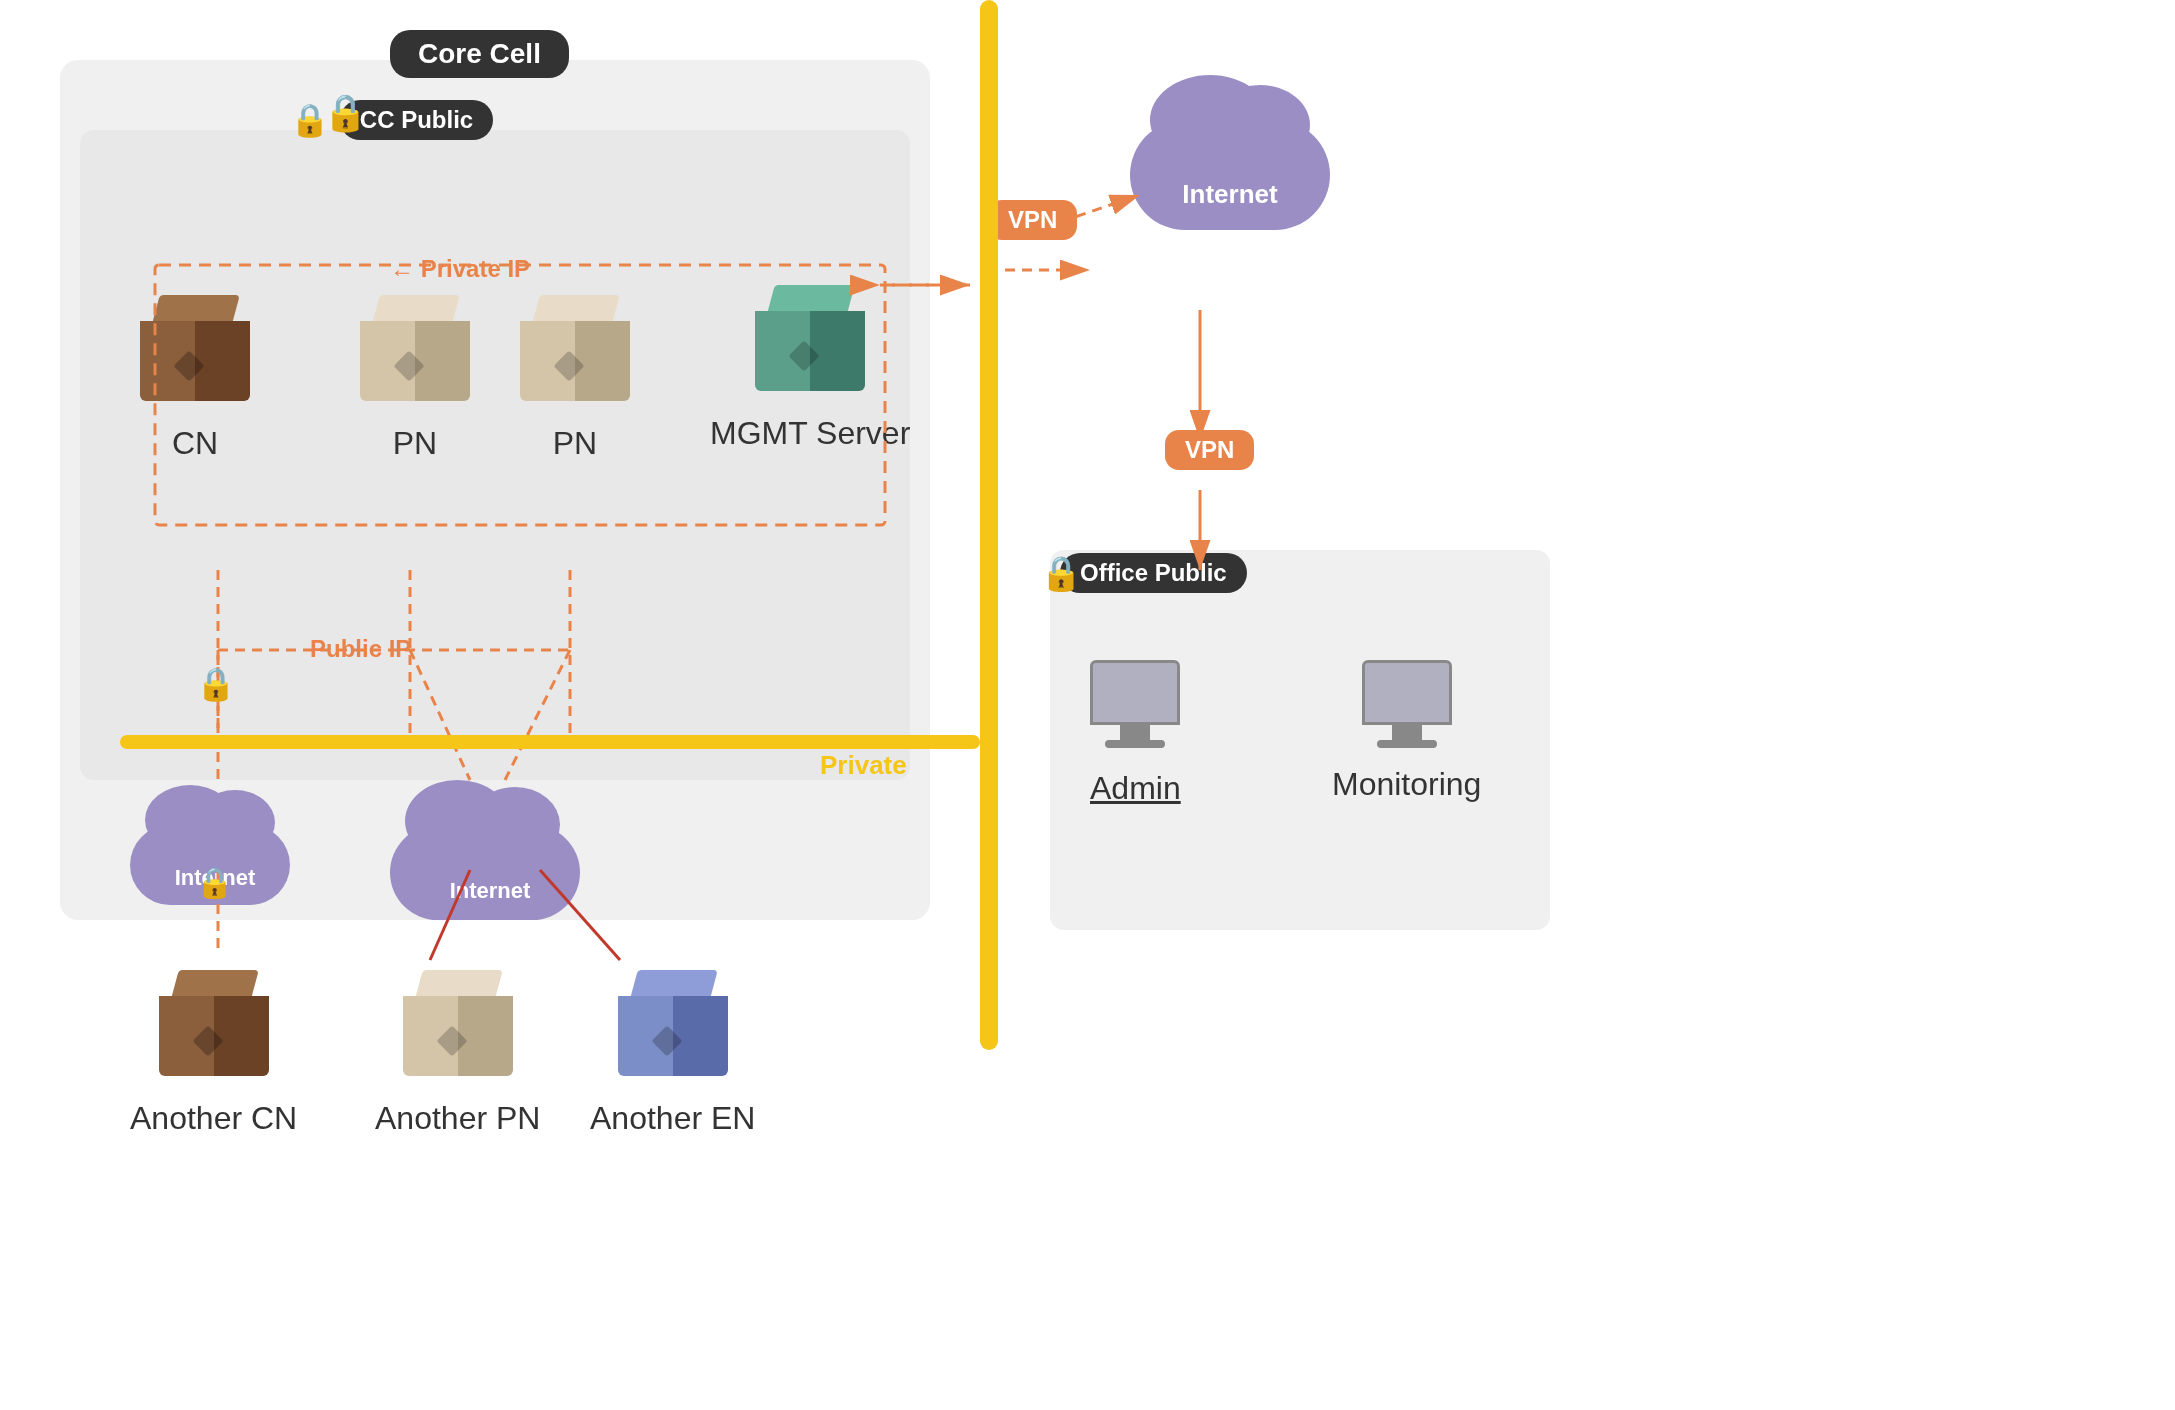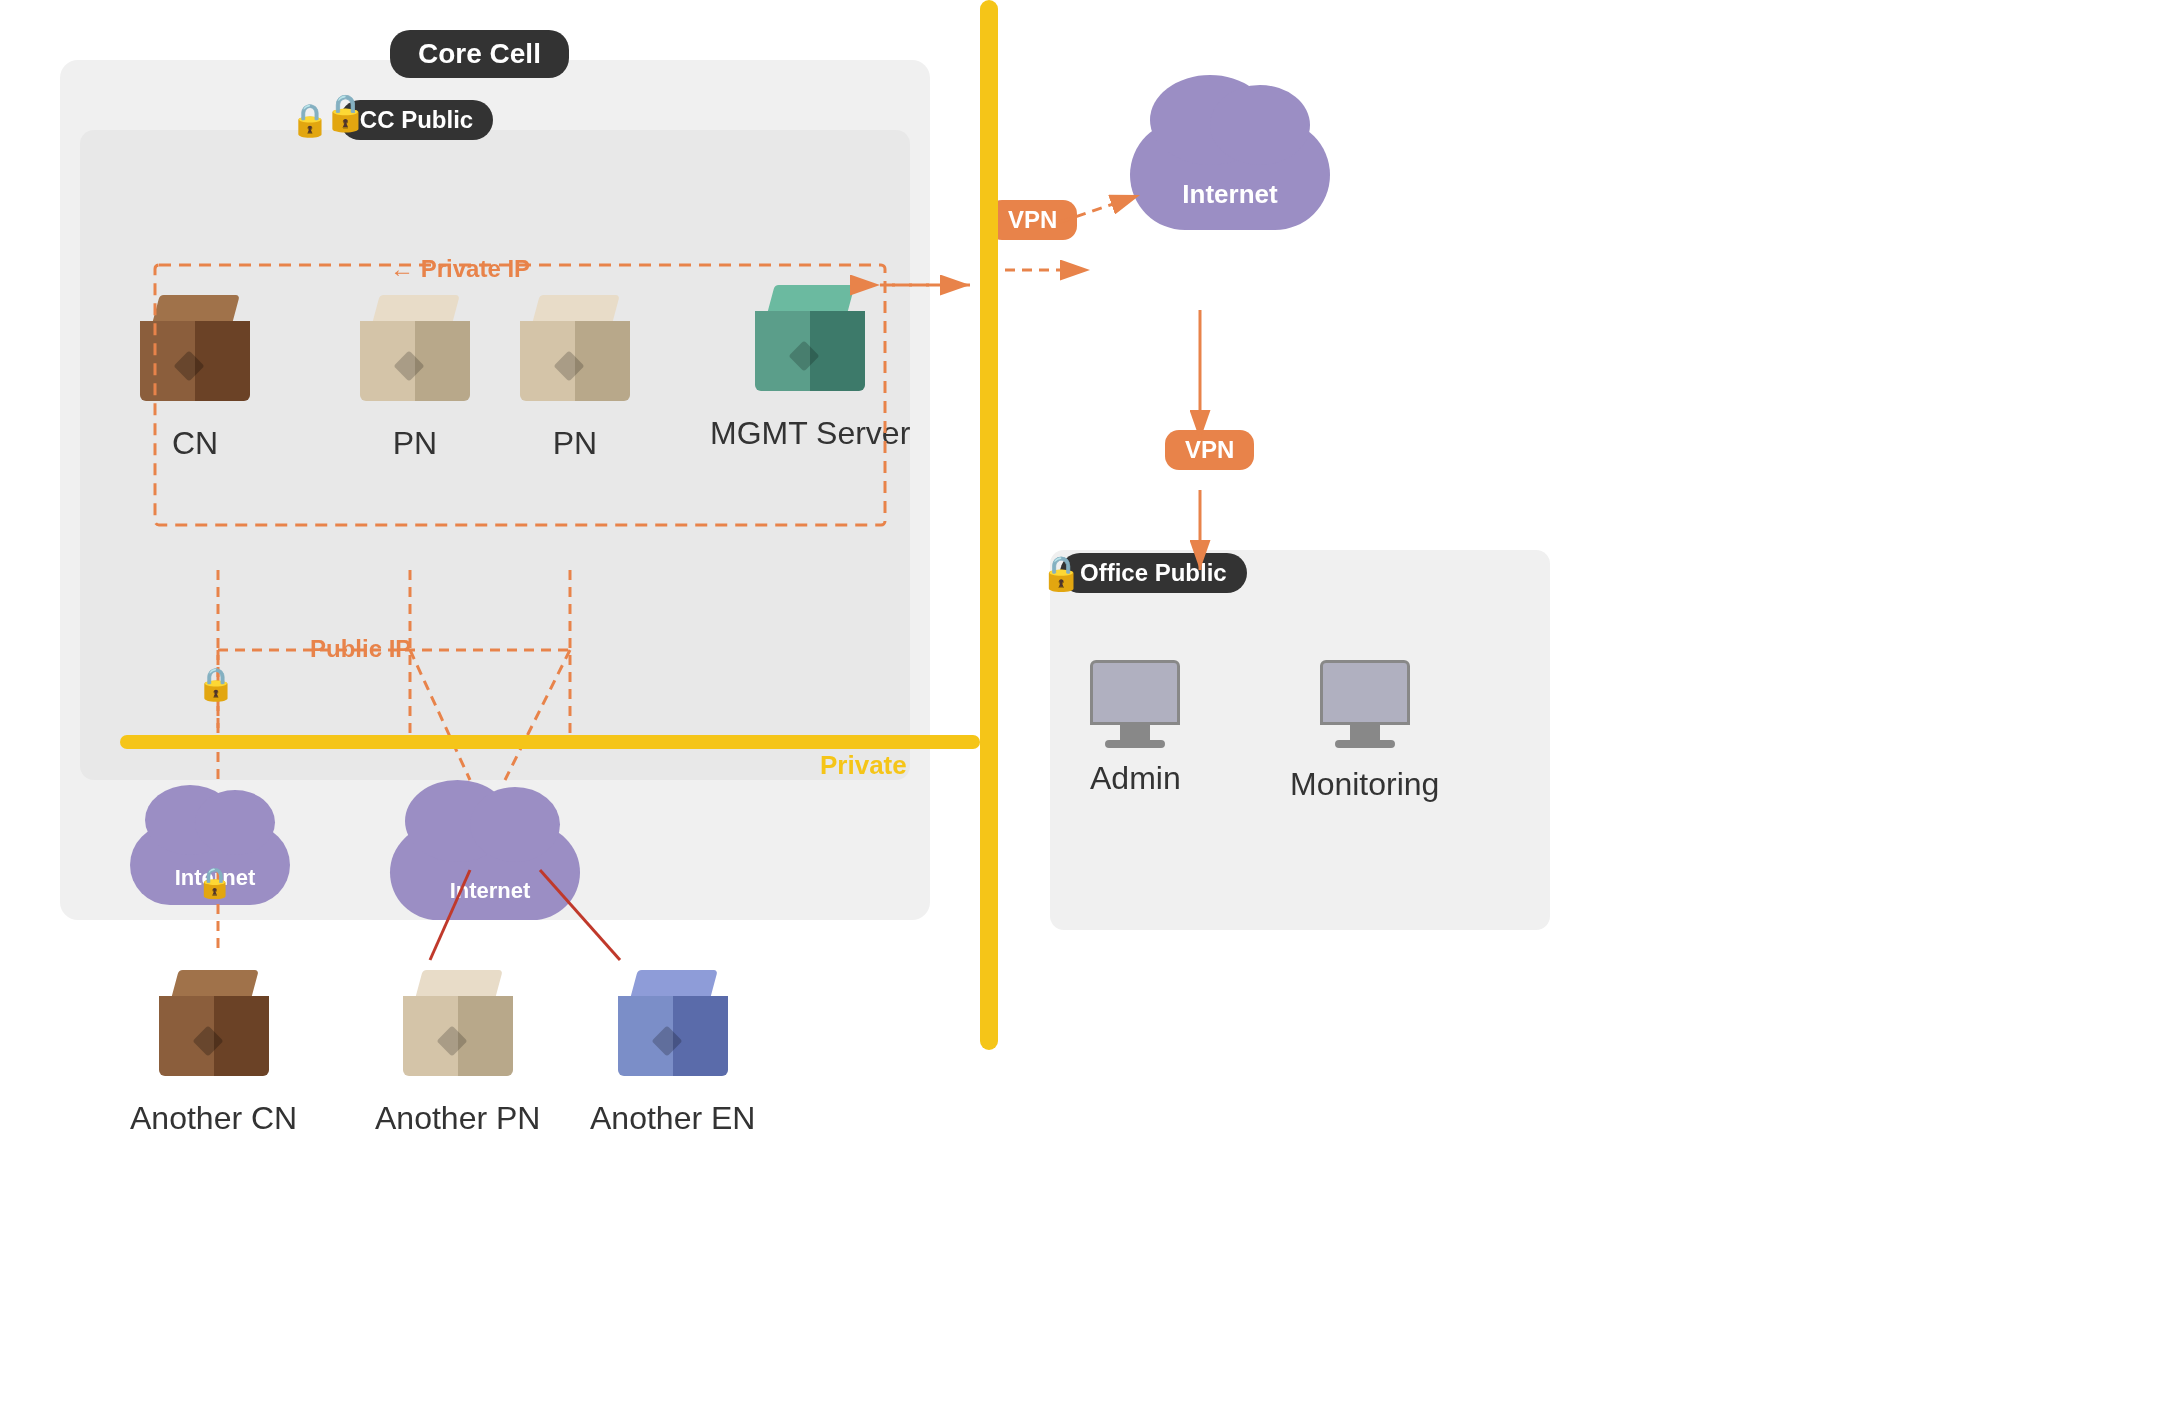--- a/index.html
+++ b/index.html
@@ -417,24 +417,24 @@
       <span>Office Public</span>
     </span>
   </div>
 
   <div class="server-node" style="position:absolute;top:660px;left:1090px;">
     <div class="monitor-icon">
       <div class="monitor-screen"></div>
       <div class="monitor-stand"></div>
       <div class="monitor-base"></div>
     </div>
-    <span class="node-label" style="margin-top:2px;">Admin</span>
-  </div>
-
-  <div class="server-node" style="position:absolute;top:660px;left:1290px;">
+    <span class="node-label" style="margin-top:12px;text-decoration:underline;">Admin</span>
+  </div>
+
+  <div class="server-node" style="position:absolute;top:660px;left:1332px;">
     <div class="monitor-icon">
       <div class="monitor-screen"></div>
       <div class="monitor-stand"></div>
       <div class="monitor-base"></div>
     </div>
     <span class="node-label" style="margin-top:8px;">Monitoring</span>
   </div>
 
 </div>
 

